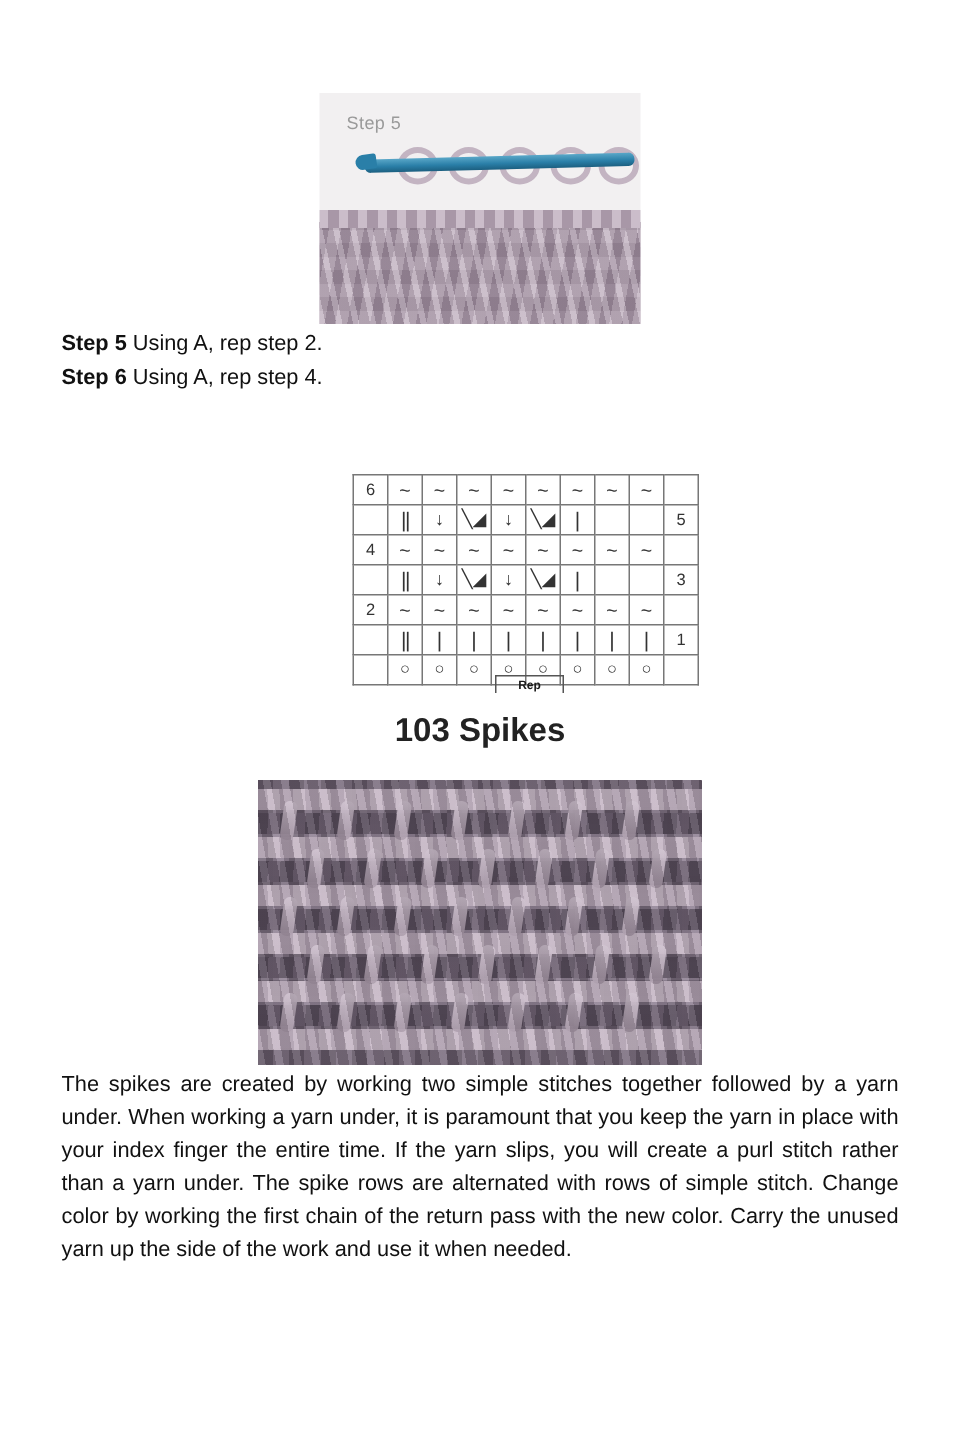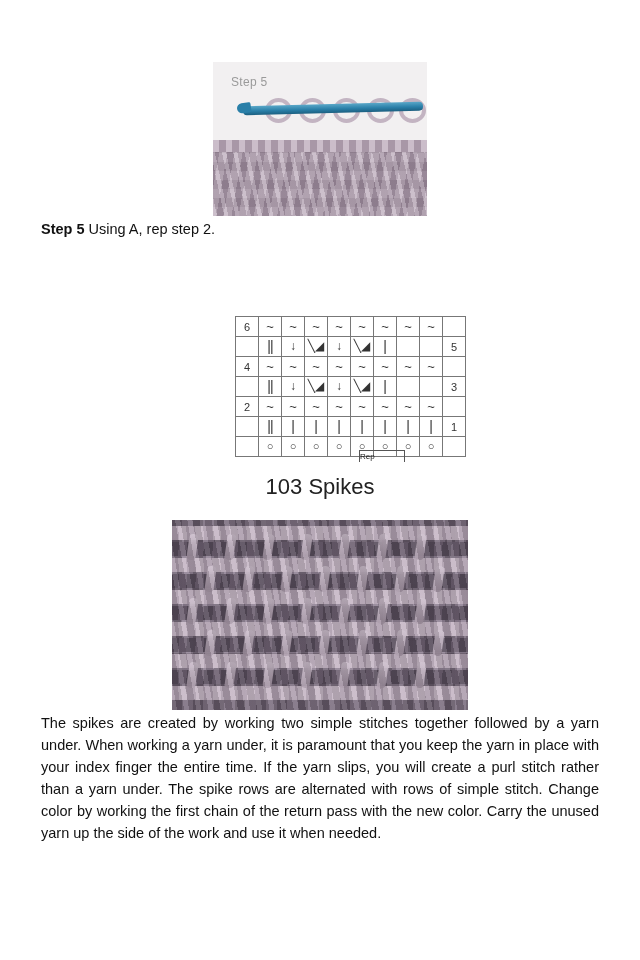--- a/index.html
+++ b/index.html
@@ -142,40 +142,43 @@
   td.nb { border: none; width: 12px; font-size: 8px; color: #222; }
 
   .sym { display: inline-block; line-height: 17px; font-size: 12px; }
   .sym-tilde { font-size: 13px; }
   .sym-bar { font-size: 14px; letter-spacing: 0px; }
   .sym-dbar { font-size: 14px; letter-spacing: -1px; }
   .sym-arrow { font-size: 12px; }
   .sym-o { font-size: 11px; }
   .rep-box {
     position: absolute;
-    left: 136px;
+    left: 107px;
     top: 134px;
     width: 44px;
+    text-align: center;
     font-size: 8px;
     border-top: 1px solid #555;
     border-left: 1px solid #555;
     border-right: 1px solid #555;
     height: 11px;
     line-height: 11px;
+    font-weight: bold;
   }
 
   
   .pattern-title {
     position: absolute;
     left: 0;
     top: 474px;
     width: 640px;
     text-align: center;
     font-size: 22px;
     color: #222;
+    font-weight: bold;
   }
 
   
   .swatch {
     position: absolute;
     left: 172px;
     top: 520px;
     width: 296px;
     height: 190px;
     overflow: hidden;
@@ -244,20 +247,21 @@
     <div class="hook"></div>
     <div class="loop" style="left:52px;  top:36px;"></div>
     <div class="loop" style="left:86px;  top:36px;"></div>
     <div class="loop" style="left:120px; top:36px;"></div>
     <div class="loop" style="left:154px; top:36px;"></div>
     <div class="loop" style="left:186px; top:36px;"></div>
   </div>
 
   <div class="steps">
     <div><b>Step 5</b><span> Using A, rep step 2.</span></div>
+    <div><b>Step 6</b><span> Using A, rep step 4.</span></div>
   </div>
 
   <div class="chart-wrap">
     <table class="chart">
       <tbody>
           <tr>
         <td class="nb">6</td>
         <td><span class="sym sym-tilde">~</span></td>
         <td><span class="sym sym-tilde">~</span></td>
         <td><span class="sym sym-tilde">~</span></td>

